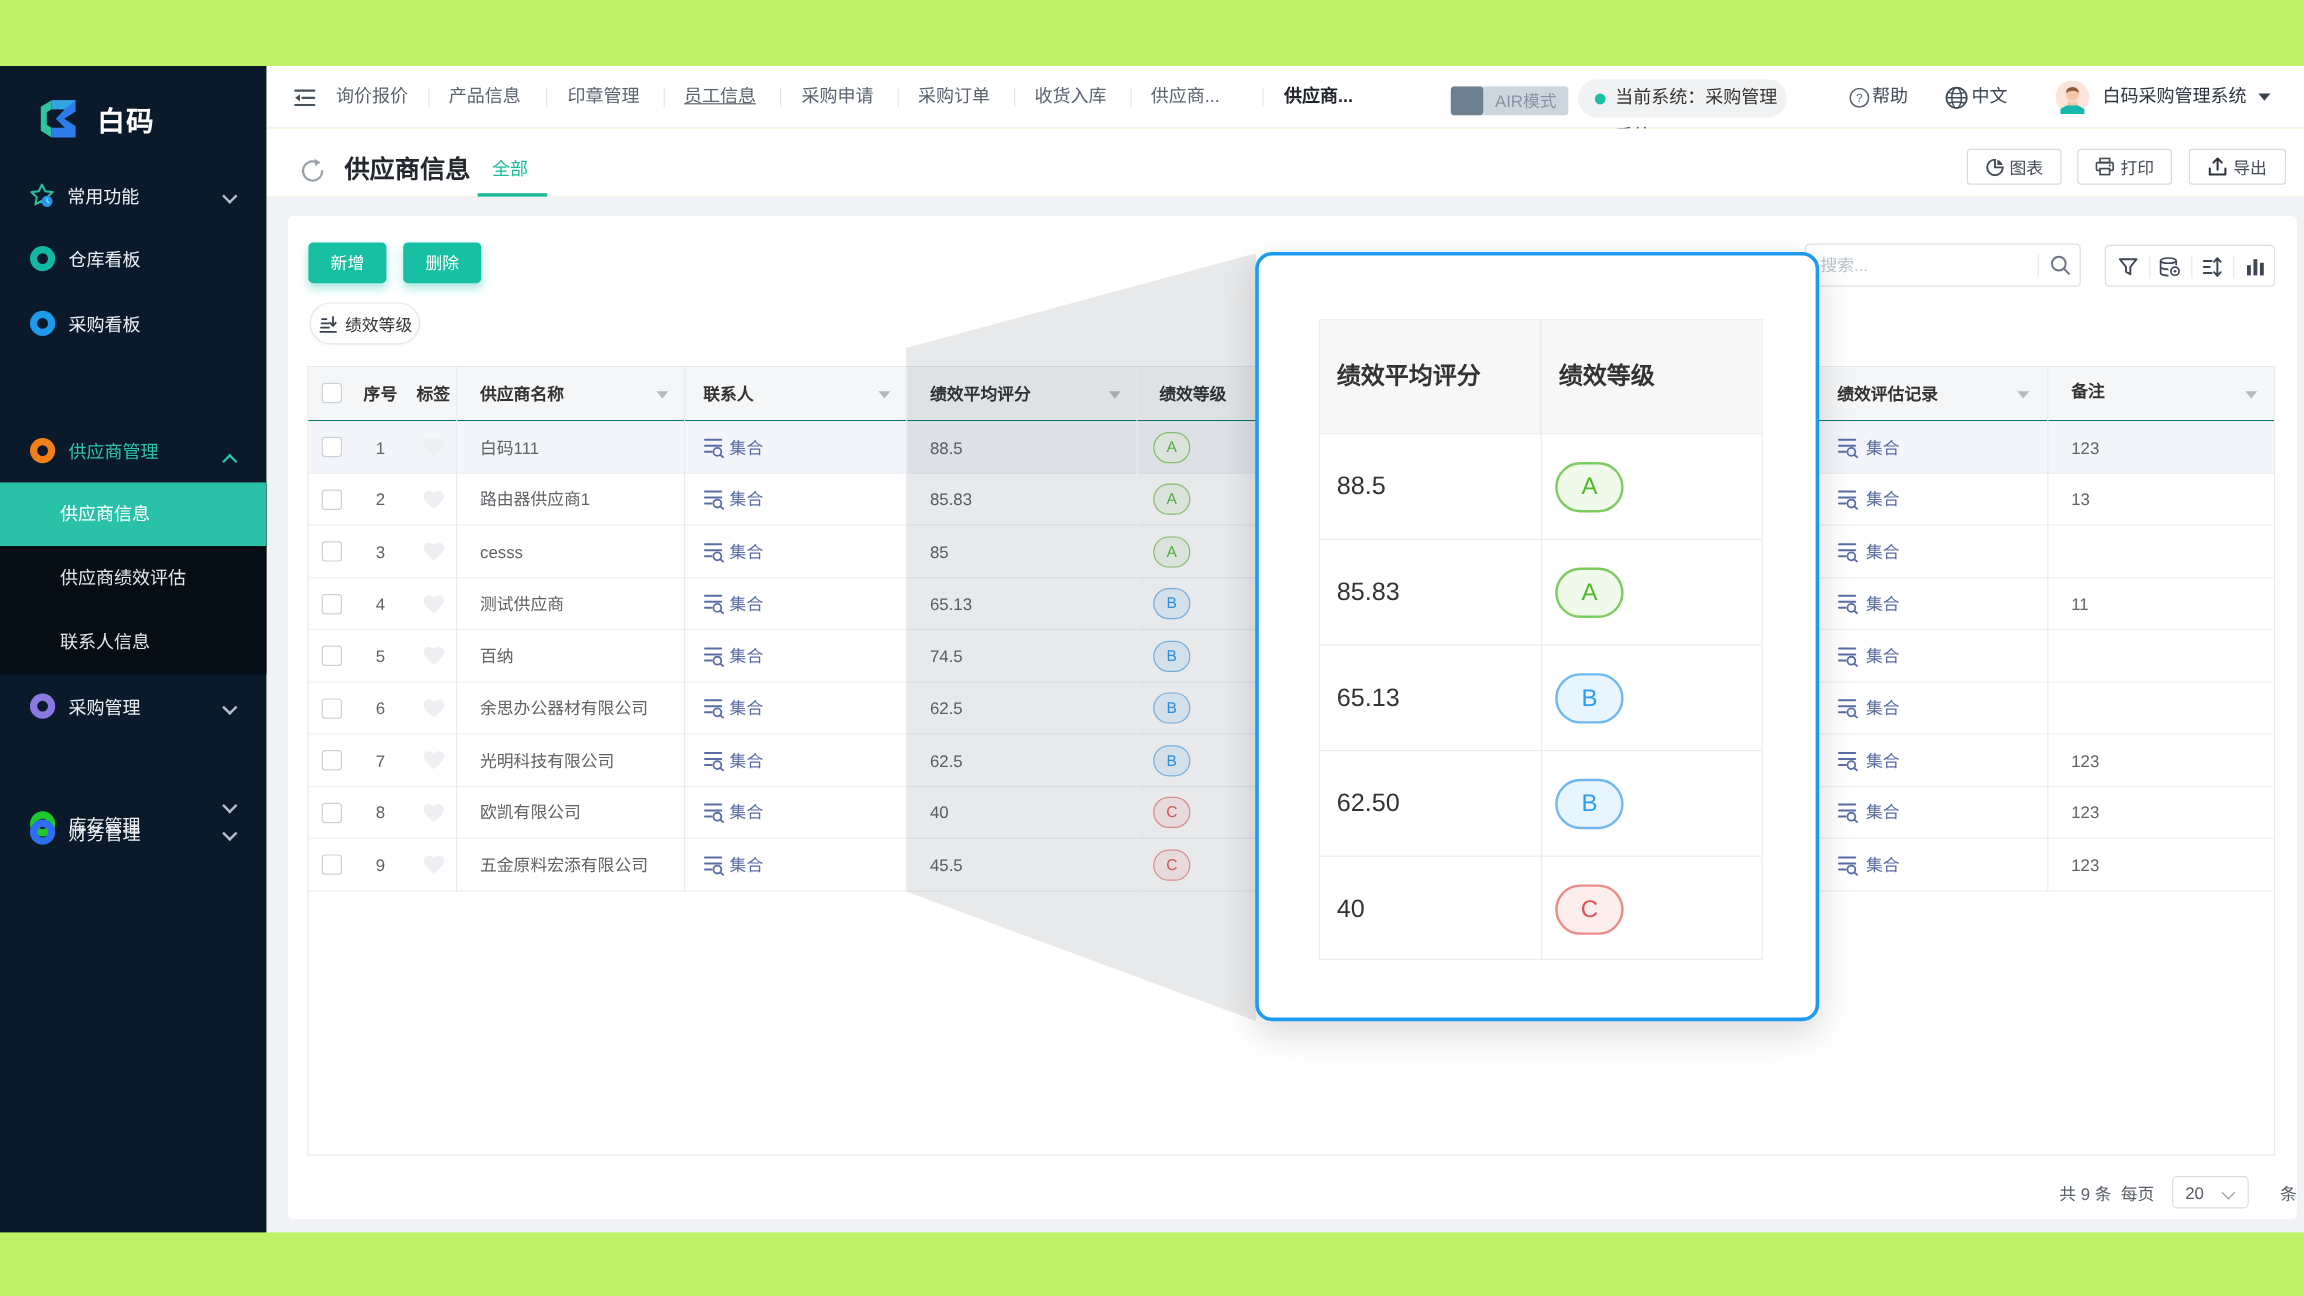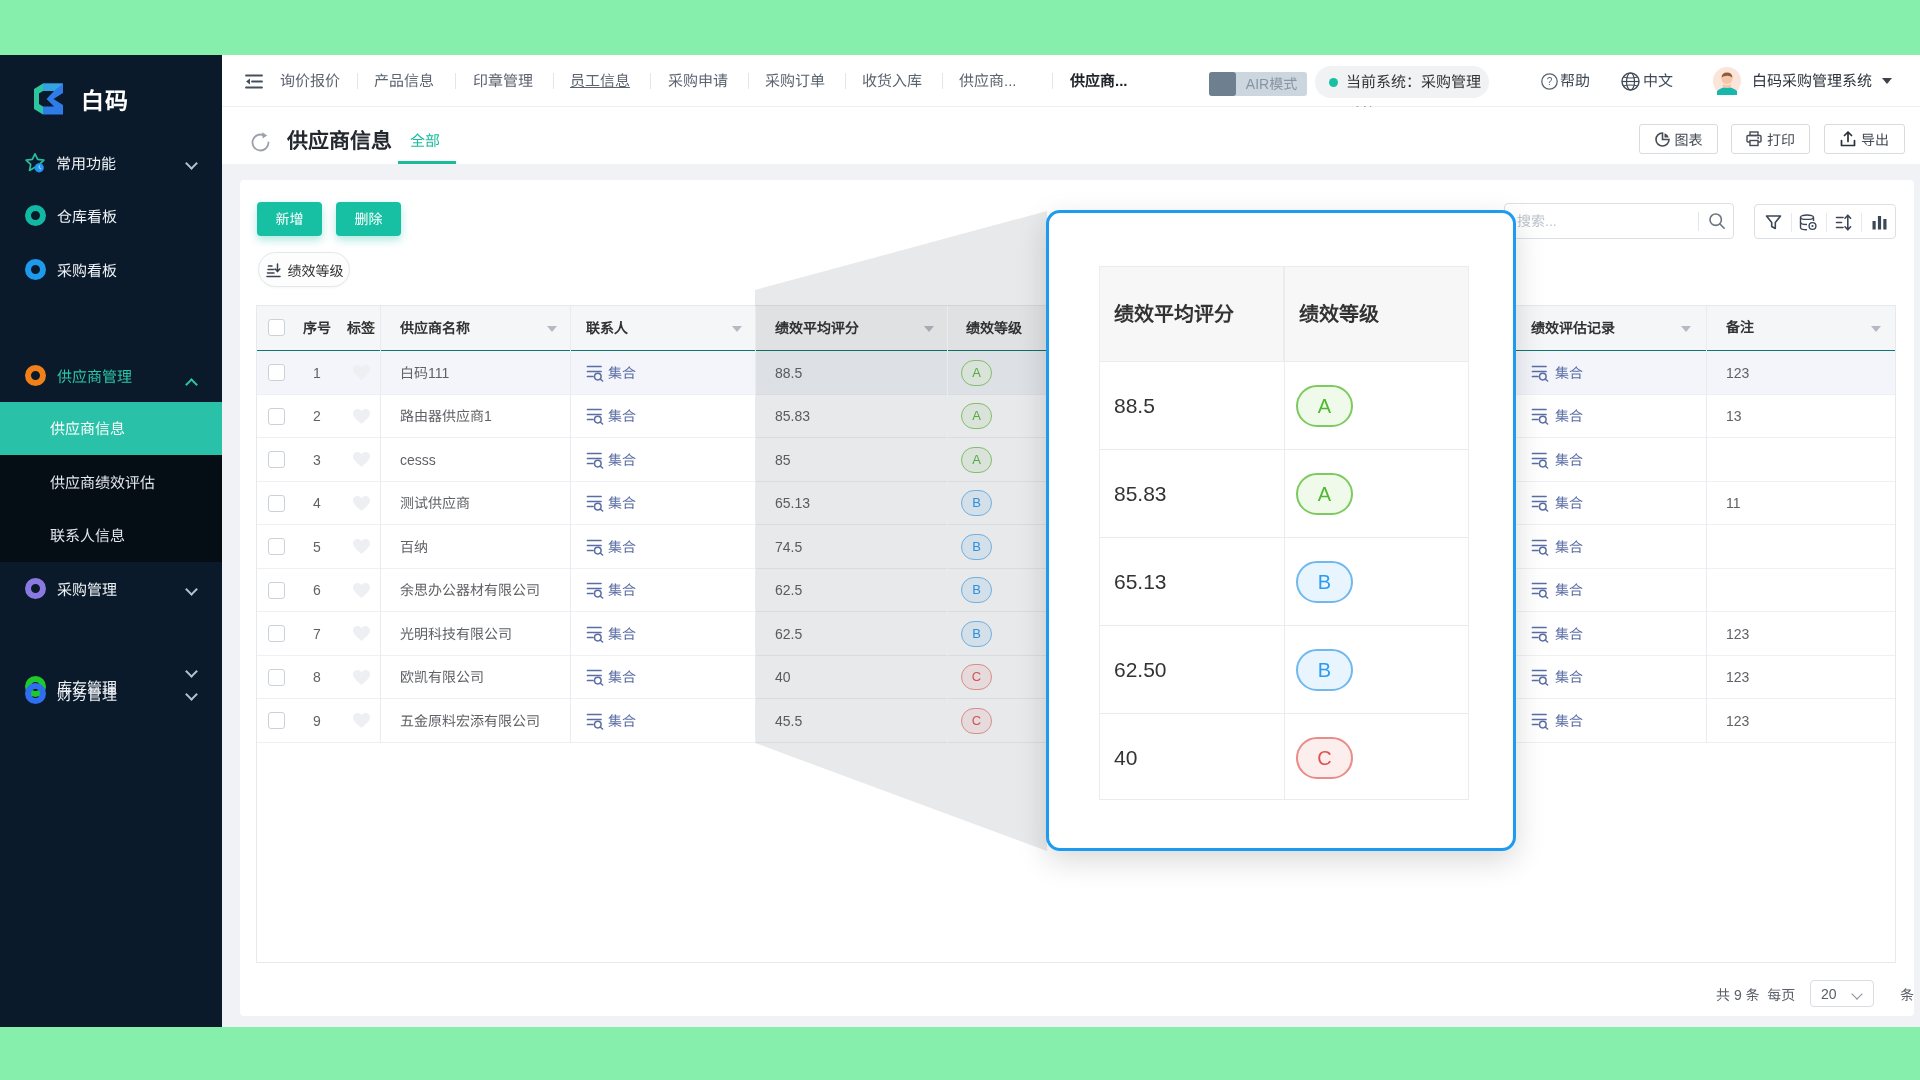--- a/index.html
+++ b/index.html
@@ -1,18 +1,18 @@
 <!DOCTYPE html>
 <html lang="zh-CN"><head>
 <meta charset="UTF-8">
 <title>供应商信息</title>
 <style>
 * { margin:0; padding:0; box-sizing:border-box; }
 html,body { width:1920px; height:1080px; background:#fff; font-family:"Liberation Sans", sans-serif; overflow:hidden; }
-.stage { position:relative; width:1920px; height:1080px; overflow:hidden; background:#86efac; }
+.stage { position:relative; width:1920px; height:1080px; overflow:hidden; background:#bef264; }
 .abs { position:absolute; }
 
 
 .sidebar { left:0; top:55px; width:222px; height:972px; background:#0a1a2a; }
 .logo-row { position:absolute; left:32px; top:25px; height:38px; display:flex; align-items:center; }
 .logo-txt { color:#fff; font-size:23px; font-weight:600; margin-left:15px; letter-spacing:1px; }
 .mi { position:absolute; left:0; width:222px; height:53px; display:flex; align-items:center; }
 .mi .ring { width:21px; height:21px; border-radius:50%; margin-left:25px; }
 .mi .mtxt { color:#eef2f6; font-size:15px; margin-left:11px; font-weight:500; }
 .chev { position:absolute; left:187px; width:9px; height:9px; border-right:2px solid #b6c0cb; border-bottom:2px solid #b6c0cb; }

